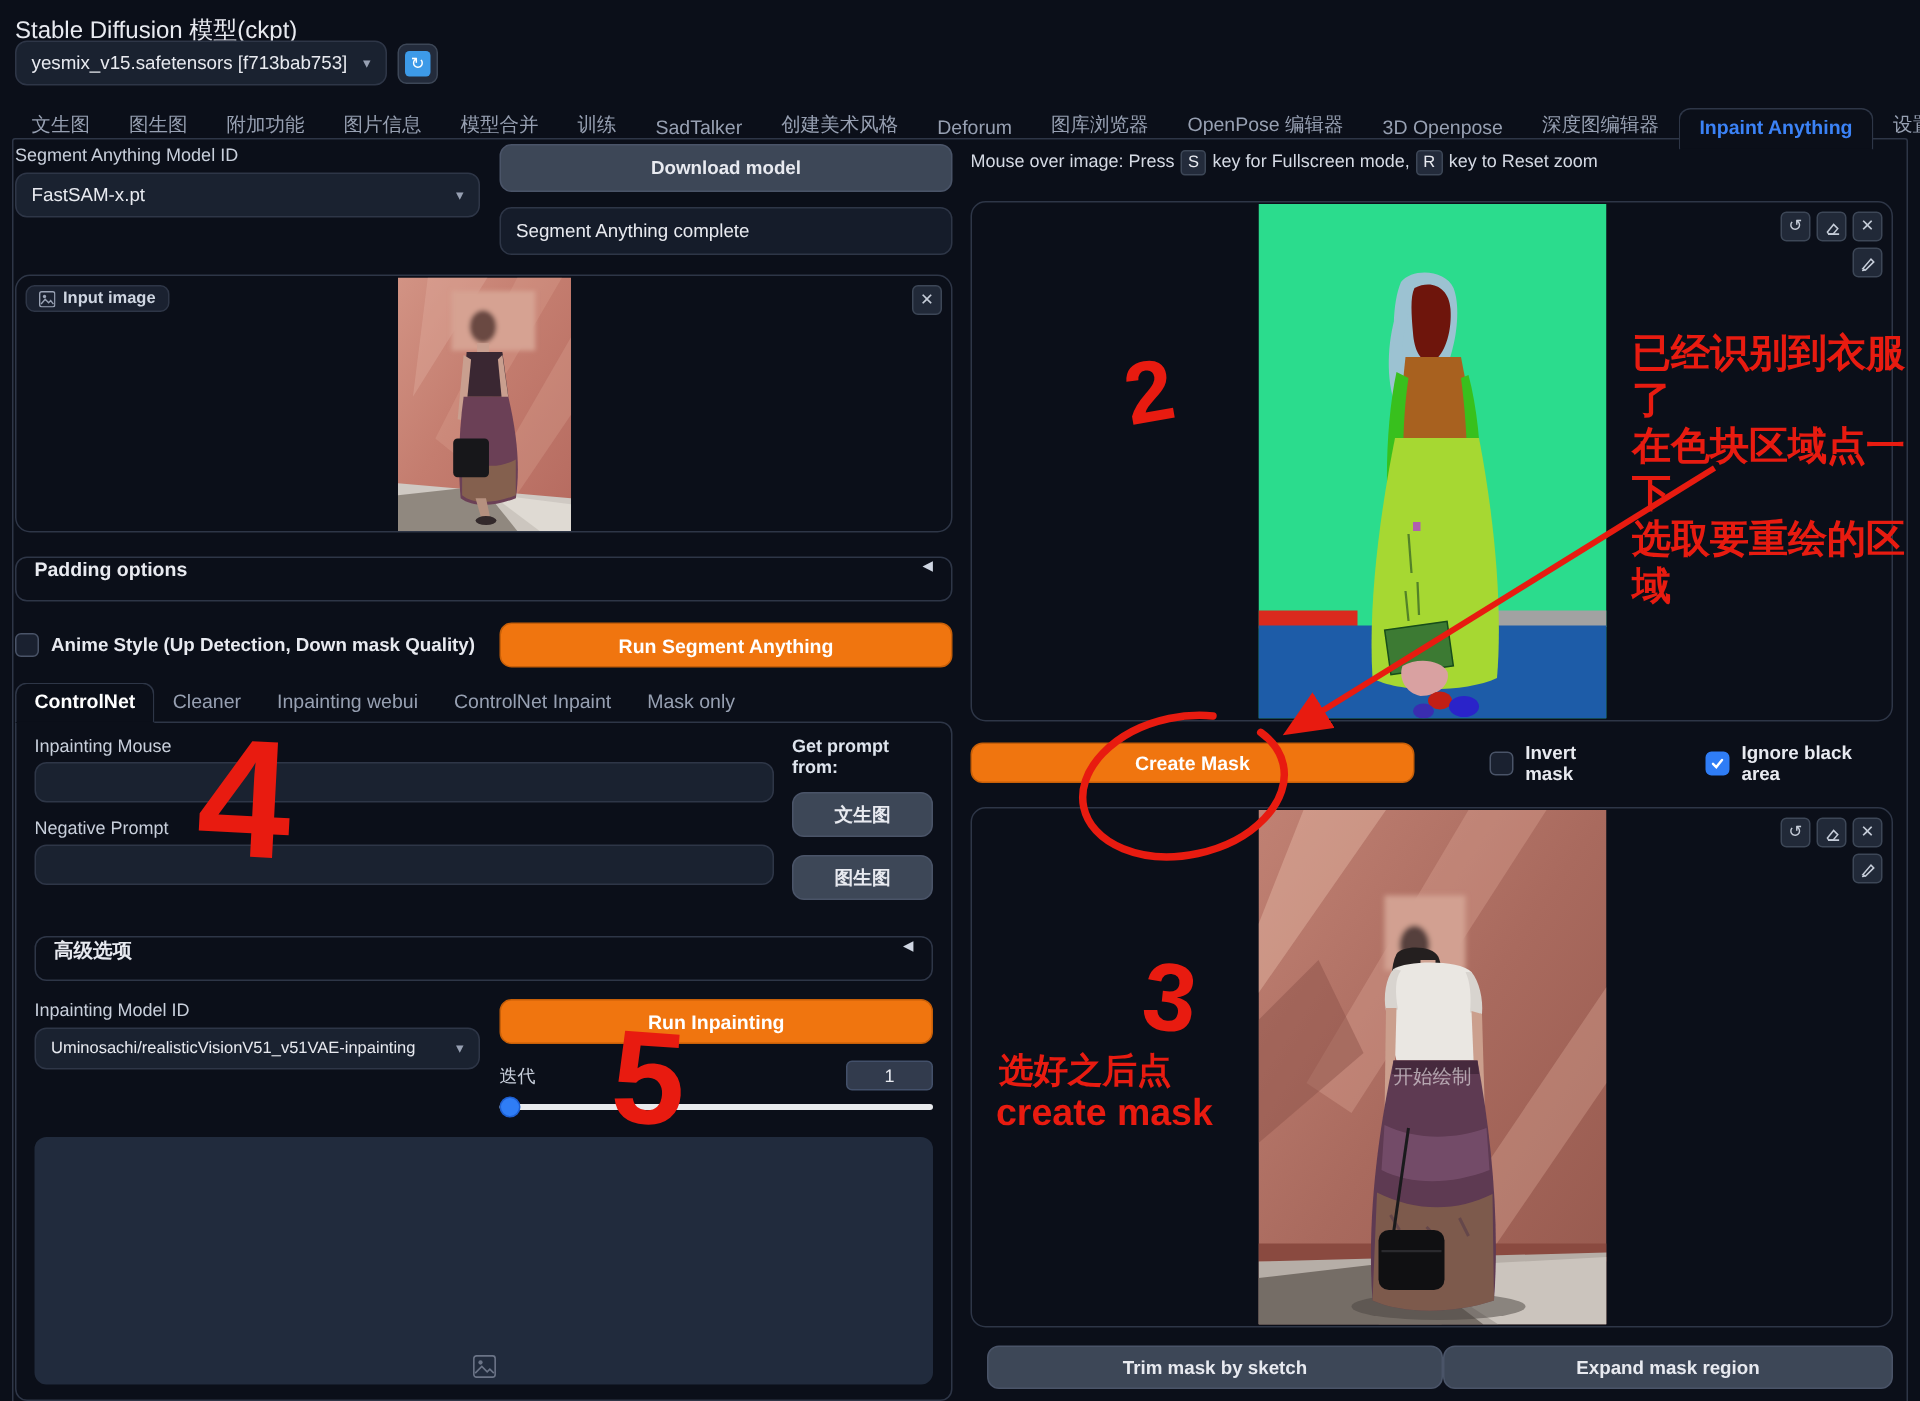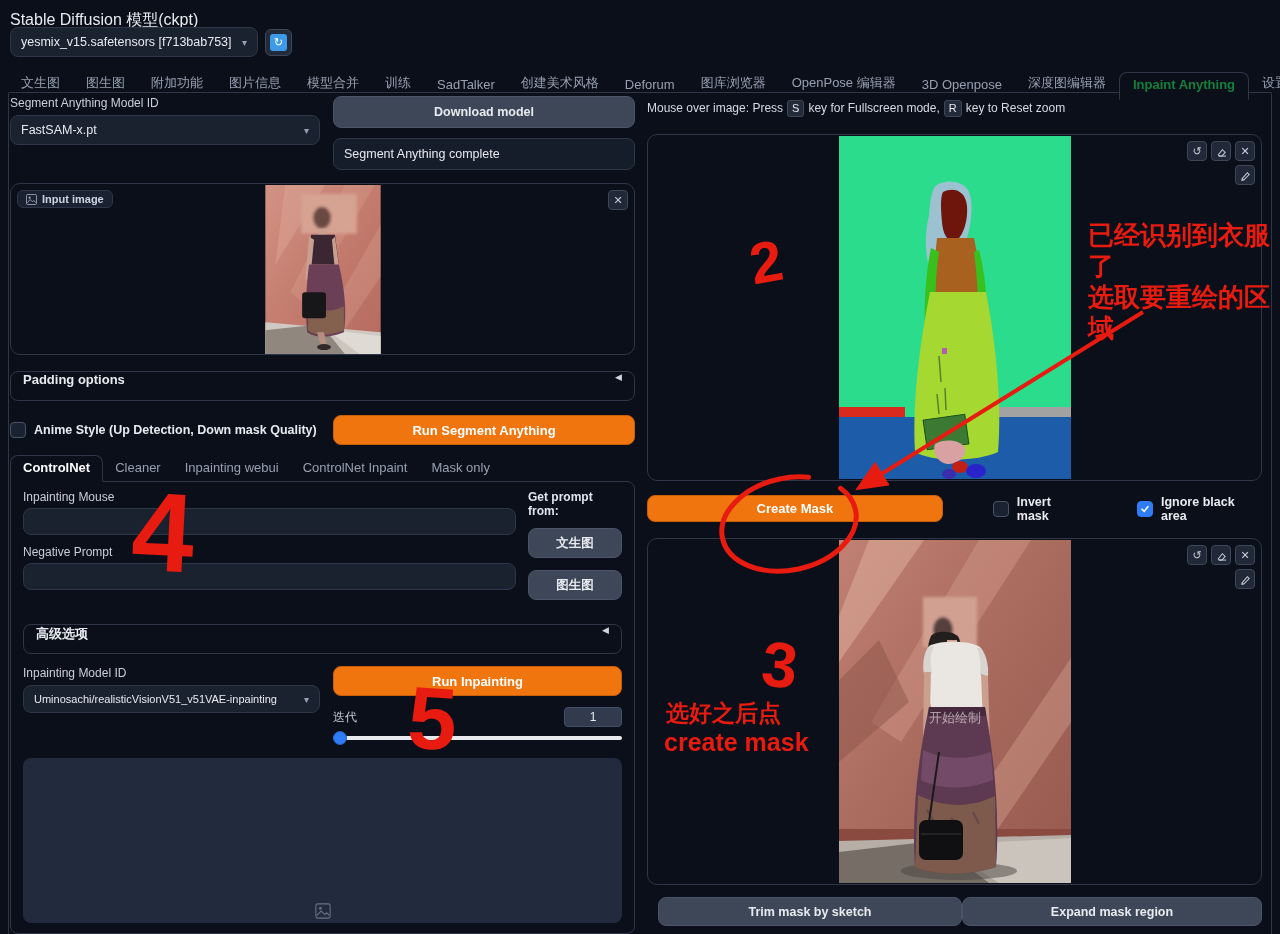--- a/index.html
+++ b/index.html
@@ -48,21 +48,21 @@
     display:flex; align-items:center; justify-content:center;
   }
   .cb.checked { background:var(--blue); border-color:var(--blue); }
   .cb-label { font-size:12.5px; font-weight:600; color:var(--text); margin-left:8px; }
   .tabs { position:absolute; top:70px; left:8px; right:8px; display:flex; align-items:flex-end; z-index:3; }
   .tab {
     padding:4px 13px 7px; font-size:13px; color:var(--muted); cursor:pointer; white-space:nowrap;
   }
   .tab.active {
     border:1px solid var(--border); border-bottom:1px solid var(--bg);
-    background:var(--bg); color:#15803d; font-weight:700;
+    background:var(--bg); color:#3b82f6; font-weight:700;
     border-radius:8px 8px 0 0; margin-bottom:-1px;
   }
   .mainbox {
     position:absolute; top:92px; left:8px; right:8px; bottom:0;
     border:1px solid var(--border); border-bottom:none; border-radius:2px 2px 0 0;
     z-index:1;
   }
   .itabs { display:flex; align-items:flex-end; margin-top:10px; }
   .itab { padding:4px 12px 6px; font-size:13px; color:var(--muted); cursor:pointer; }
   .itab.active {
@@ -416,20 +416,21 @@
         <marker id="ah" markerWidth="9" markerHeight="8" refX="6" refY="3.5" orient="auto">
           <path d="M0,0 L8,3.5 L0,7 Z" fill="#e81b10"></path>
         </marker>
       </defs>
       <path d="M1143,312 L862,486" stroke="#e81b10" stroke-width="4" fill="none" marker-end="url(#ah)"></path>
       <ellipse cx="789" cy="524" rx="68" ry="46" fill="none" stroke="#e81b10" stroke-width="5" stroke-dasharray="300 34" stroke-linecap="round" transform="rotate(-12 789 524)"></ellipse>
     </svg>
     <div class="annot" style="left:750px; top:228px; font-size:58px; transform:rotate(-10deg);">2</div>
     <div class="annot" style="left:1088px; top:220px; font-size:26px; line-height:31px; font-weight:600;">
       <div>已经识别到衣服了</div>
+      <div>在色块区域点一下</div>
       <div>选取要重绘的区域</div>
     </div>
     <div class="annot" style="left:762px; top:628px; font-size:64px; transform:rotate(6deg);">3</div>
     <div class="annot" style="left:666px; top:698px; font-size:23px; font-weight:600;">选好之后点</div>
     <div class="annot" style="left:664px; top:728px; font-size:25px; font-weight:600;">create mask</div>
     <div class="annot" style="left:132px; top:468px; font-size:112px; font-weight:600; transform:rotate(3deg);">4</div>
     <div class="annot" style="left:408px; top:668px; font-size:88px; transform:rotate(4deg);">5</div>
   </div>
 
 </div>

